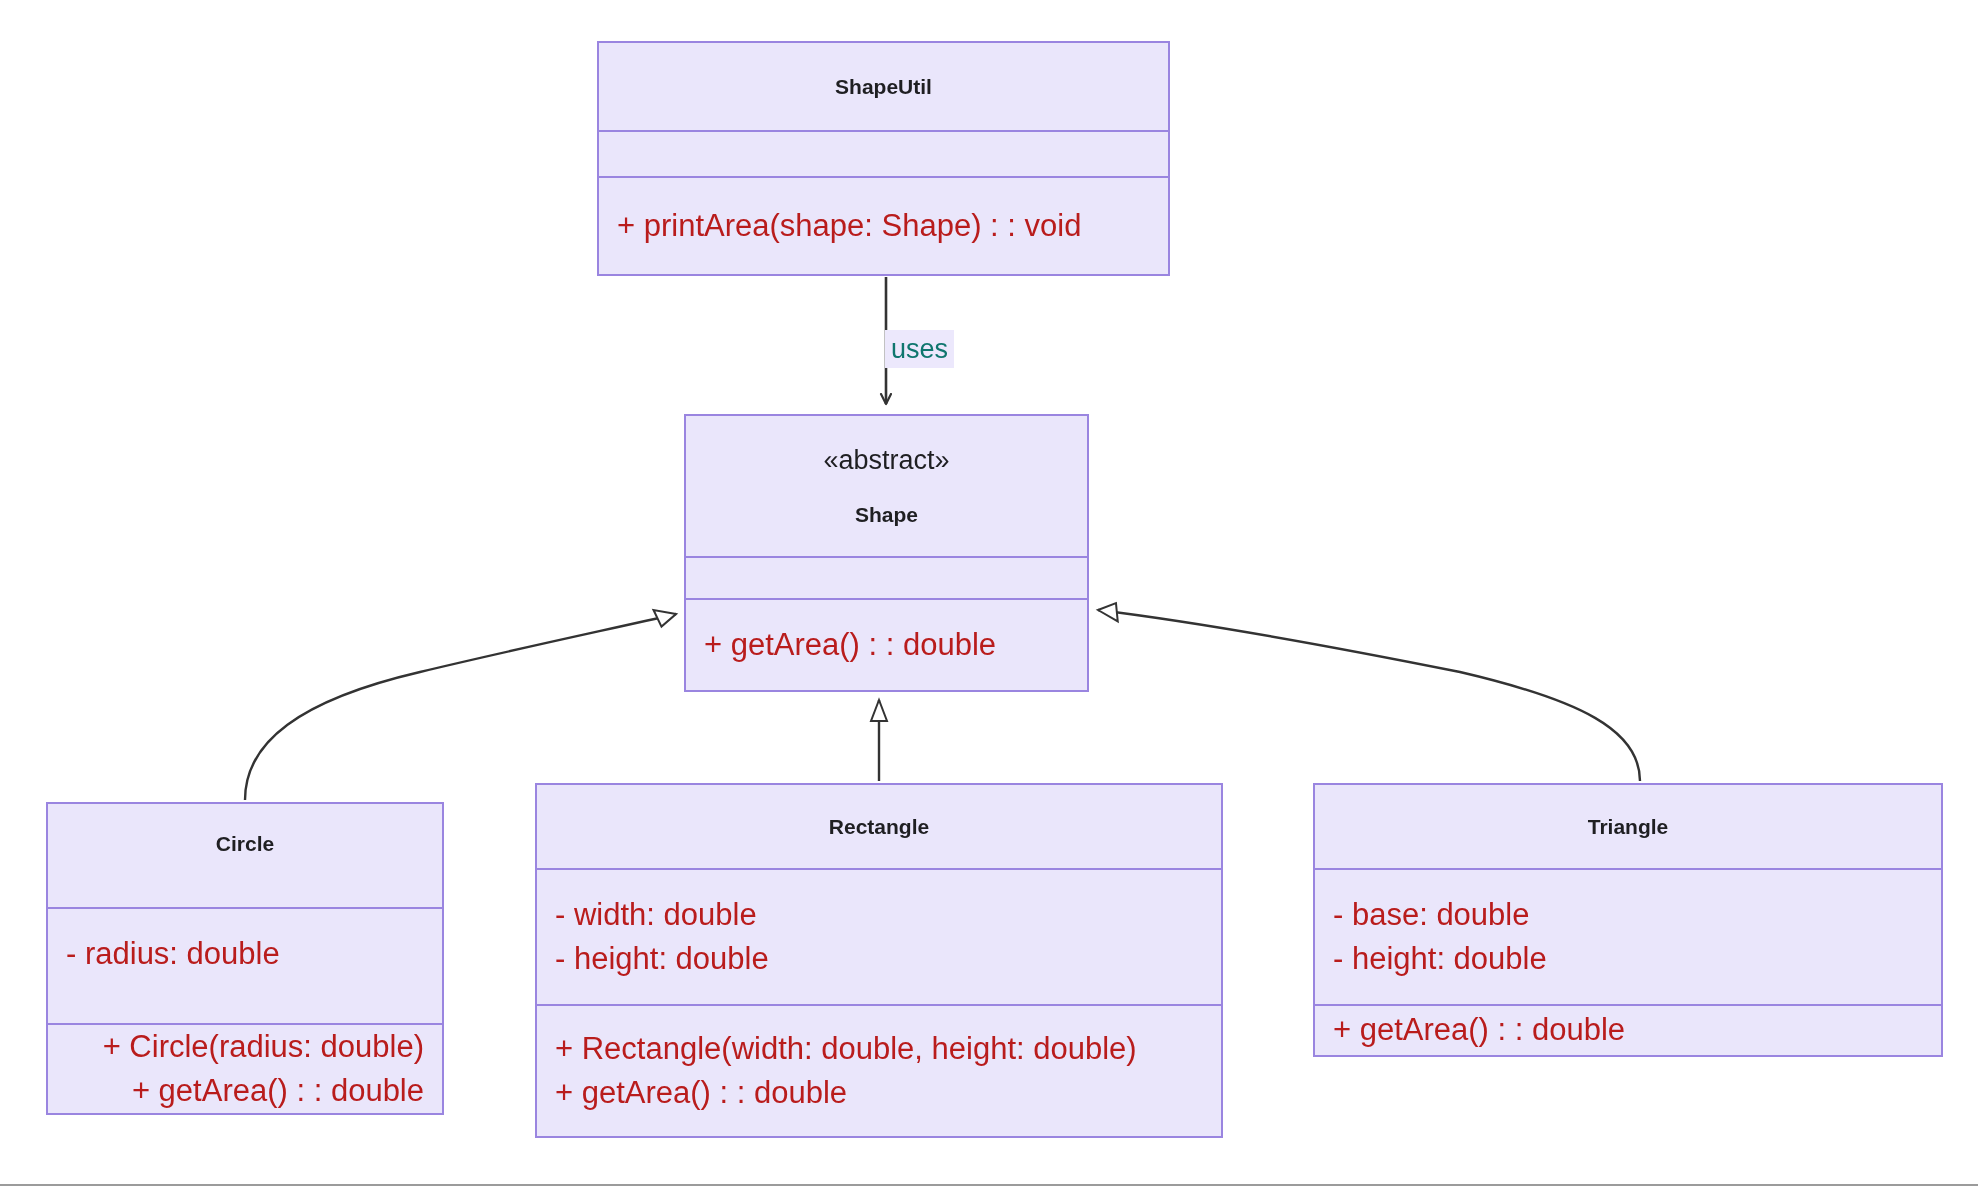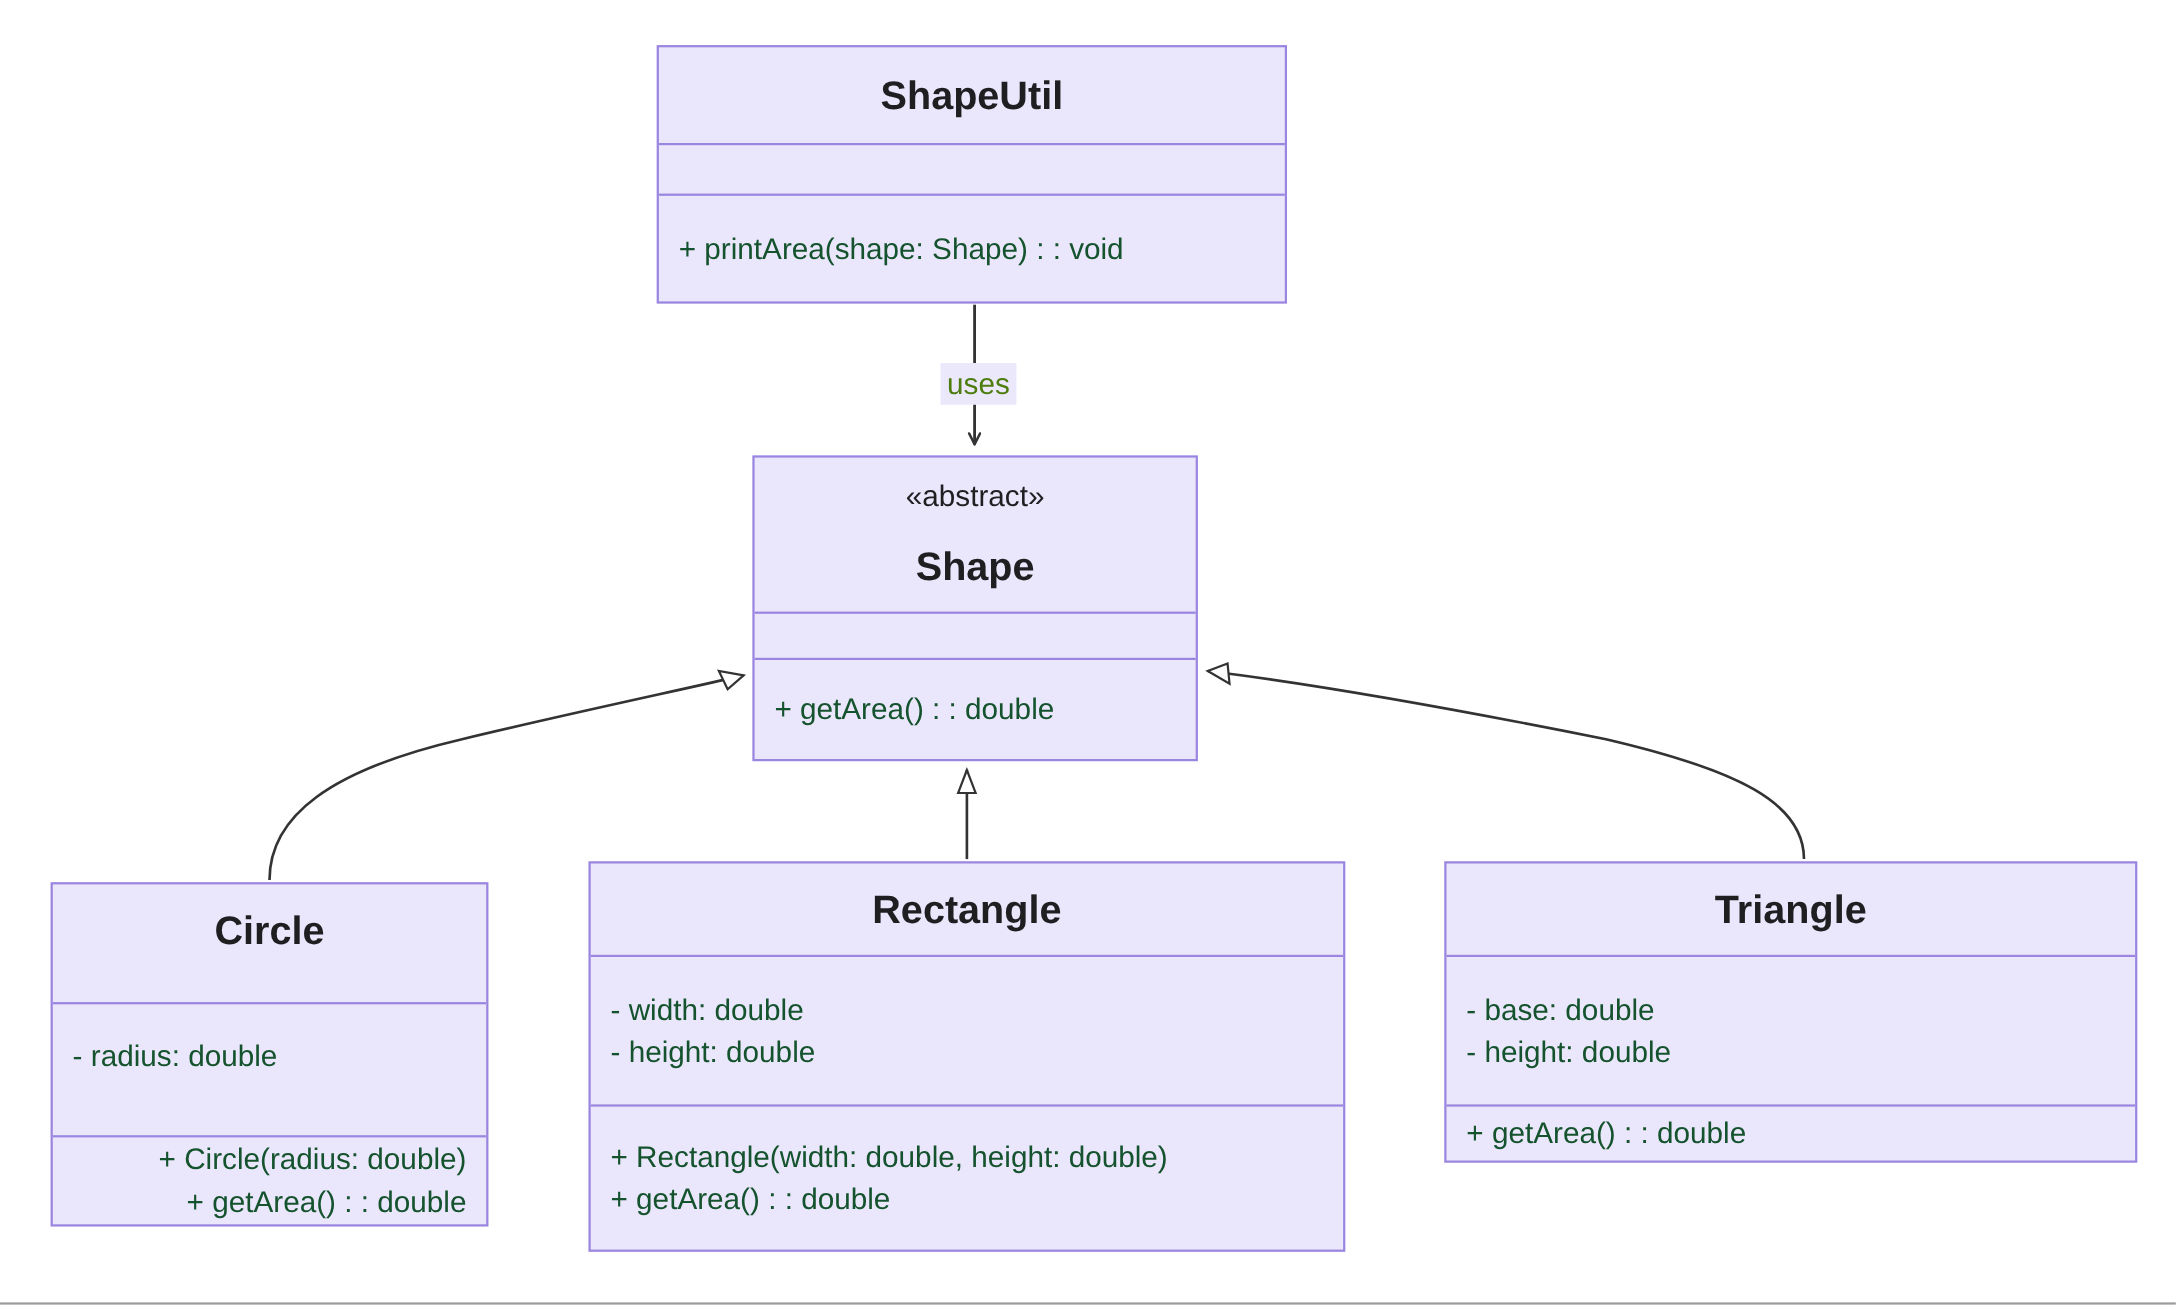--- a/index.html
+++ b/index.html
@@ -59,35 +59,35 @@
     text-align: center;
   }
   .stereotype {
     font-size: 27px;
     line-height: 1.15;
     font-weight: 400;
     text-align: center;
     color: #1f1f22;
   }
   .class-name {
-    font-size: 36px;
+    font-size: 21px;
     line-height: 1.2;
     font-weight: 700;
     text-align: center;
     color: #1f1f22;
   }
 
   .c-body {
     padding: 0 18px;
   }
   .member {
-    font-size: 27px;
+    font-size: 31px;
     line-height: 1.42;
     white-space: nowrap;
-    color: #14532d;
+    color: #b91c1c;
   }
   .c-empty { }
 
   
   #class-shapeutil {
     left: 597px;  top: 41px;   width: 573px;  height: 235px;
   }
   #class-shapeutil .c-title   { height: 87px; }
   #class-shapeutil .c-empty   { height: 46px; }
   #class-shapeutil .c-methods { flex: 1 1 auto; }
@@ -121,21 +121,22 @@
   #class-triangle .c-methods{ flex: 1 1 auto; }
 
   
   .edge-label {
     position: absolute;
     background: #ece8fc;
     font-size: 27px;
     line-height: 1.2;
     padding: 3px 6px;
     white-space: nowrap;
-    color: #4d7c0f;
+    color: #0f766e;
+    margin-left: 30px;
   }
   #edge-label-uses {
     left: 855px;
     top: 330px;
   }
 
   
   #footer-rule {
     position: absolute;
     left: 0;

